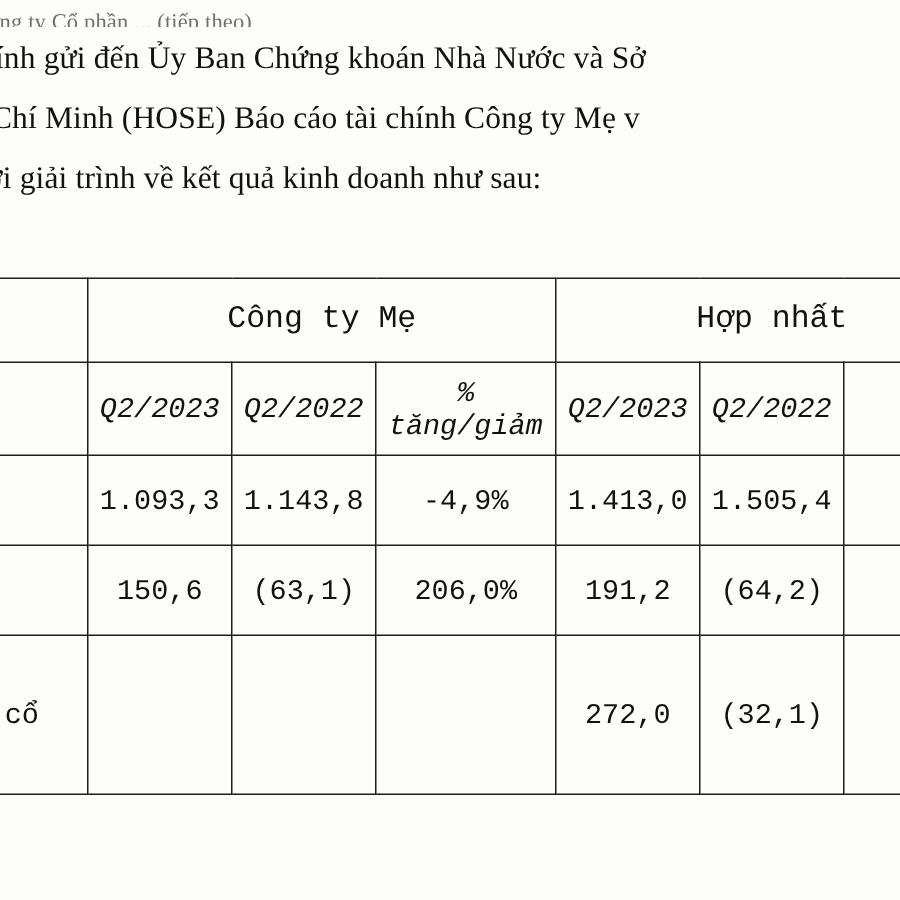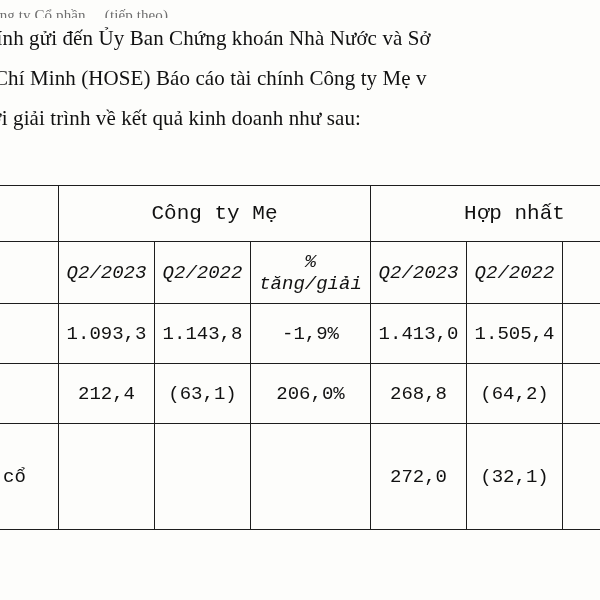--- a/index.html
+++ b/index.html
@@ -133,42 +133,42 @@
       <thead>
         <tr class="h-group">
           <th></th>
           <th colspan="3">Công ty Mẹ</th>
           <th colspan="3">Hợp nhất</th>
         </tr>
         <tr class="h-sub">
           <th></th>
           <th>Q2/2023</th>
           <th>Q2/2022</th>
-          <th>% tăng/giải</th>
+          <th>% tăng/giảm</th>
           <th>Q2/2023</th>
           <th>Q2/2022</th>
           <th></th>
         </tr>
       </thead>
       <tbody>
         <tr class="r-data">
           <td class="lbl-cell"></td>
           <td>1.093,3</td>
           <td>1.143,8</td>
-          <td>-1,9%</td>
+          <td>-4,9%</td>
           <td>1.413,0</td>
           <td>1.505,4</td>
           <td></td>
         </tr>
         <tr class="r-data">
           <td class="lbl-cell"></td>
-          <td>212,4</td>
+          <td>150,6</td>
           <td>(63,1)</td>
           <td>206,0%</td>
-          <td>268,8</td>
+          <td>191,2</td>
           <td>(64,2)</td>
           <td></td>
         </tr>
         <tr class="r-data tall">
           <td class="lbl-cell">cổ</td>
           <td></td>
           <td></td>
           <td></td>
           <td>272,0</td>
           <td>(32,1)</td>

